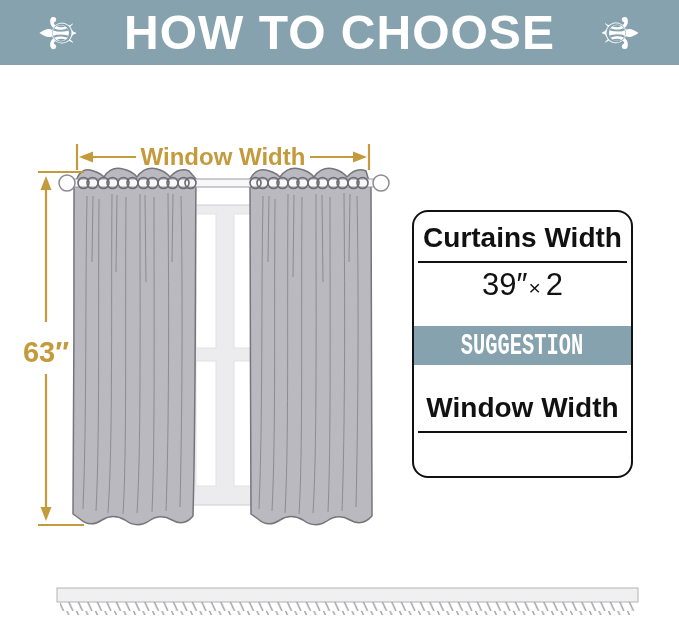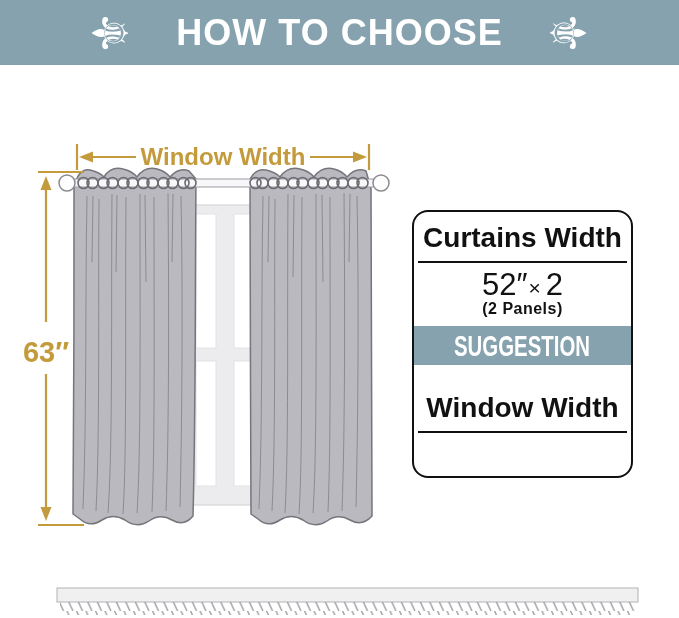--- a/index.html
+++ b/index.html
@@ -6,21 +6,21 @@
   #canvas{
     position:relative;width:679px;height:618px;background:#ffffff;overflow:hidden;
     font-family:"Liberation Sans",sans-serif;
   }
   
   .header{
     position:absolute;left:0;top:0;width:679px;height:65px;background:#86a2ae;
     display:flex;align-items:center;justify-content:center;gap:42px;
   }
   .header-title{
-    color:#ffffff;font-weight:bold;font-size:36px;letter-spacing:1px;line-height:65px;
+    color:#ffffff;font-weight:bold;font-size:48px;letter-spacing:1px;line-height:65px;
   }
   .fleur{color:#ffffff;font-size:50px;line-height:1;display:inline-block;}
   .fleur.left{transform:rotate(-90deg);}
   .fleur.right{transform:rotate(90deg);}
   
   #diagram{position:absolute;left:0;top:0;width:679px;height:618px;}
   .gold-text{fill:#c49b3c;font-family:"Liberation Sans",sans-serif;font-weight:bold;}
   
   .info-box{
     position:absolute;left:412px;top:210px;width:221px;height:268px;box-sizing:border-box;
@@ -29,21 +29,21 @@
   .info-box .row{position:absolute;left:0;width:100%;text-align:center;color:#111111;}
   .box-title{font-size:28px;font-weight:bold;}
   .t1{top:10px;}
   .divider{position:absolute;left:4px;right:4px;height:2px;background:#111111;}
   .d1{top:49px;} .d2{top:219px;}
   .size-row{top:55px;font-size:31px;}
   .size-row .times{font-size:21px;margin:0 5px 0 1px;}
   .panels-row{top:88px;font-size:16px;font-weight:bold;letter-spacing:0.5px;}
   .band{
     position:absolute;left:0;top:114px;width:100%;height:39px;background:#86a2ae;
-    display:flex;align-items:center;justify-content:center;
+    display:flex;align-items:center;justify-content:center;font-family:Liberation Mono, monospace;
   }
   .band-text{
     color:#ffffff;font-weight:bold;font-size:30px;letter-spacing:0;
     display:inline-block;transform:scaleX(0.68);transform-origin:center;white-space:nowrap;
   }
   .t2{top:180px;}
   .range-row{top:227px;font-size:29px;}
   
   .disclaimer{
     position:absolute;left:404px;top:487px;width:258px;color:#1c1c1c;
@@ -188,23 +188,22 @@
   <div class="header">
     <span class="fleur left">⚜</span>
     <span class="header-title">HOW TO CHOOSE</span>
     <span class="fleur right">⚜</span>
   </div>
 
   <div class="info-box">
     <div class="row box-title t1">Curtains Width</div>
     <div class="divider d1"></div>
     <div class="row size-row">
-      <span>52″</span><span class="times">×</span><span>2</span>
+      <span>39″</span><span class="times">×</span><span>2</span>
     </div>
-    <div class="row panels-row">(2 Panels)</div>
     <div class="band">
       <span class="band-text">SUGGESTION</span>
     </div>
     <div class="row box-title t2">Window Width</div>
     <div class="divider d2"></div>
   </div>
 
 
 </div>
 

